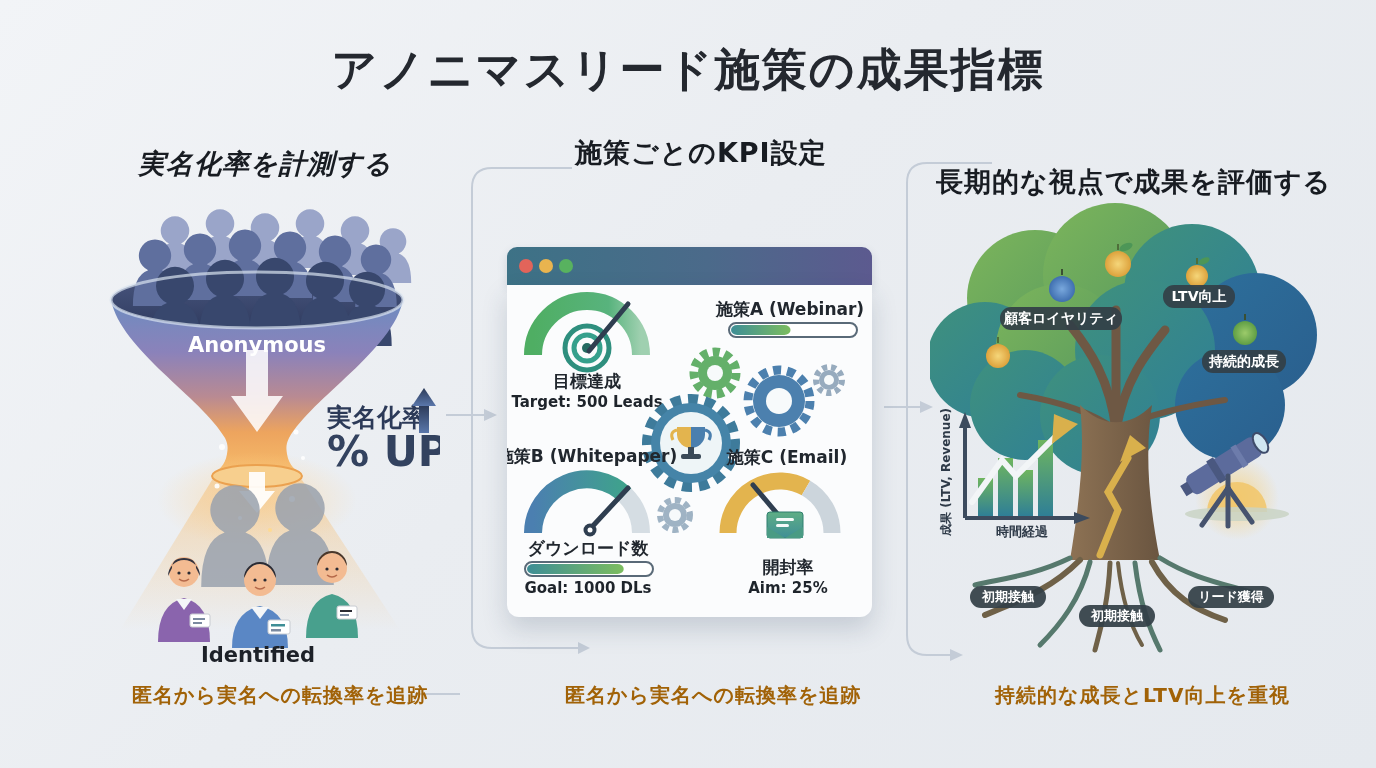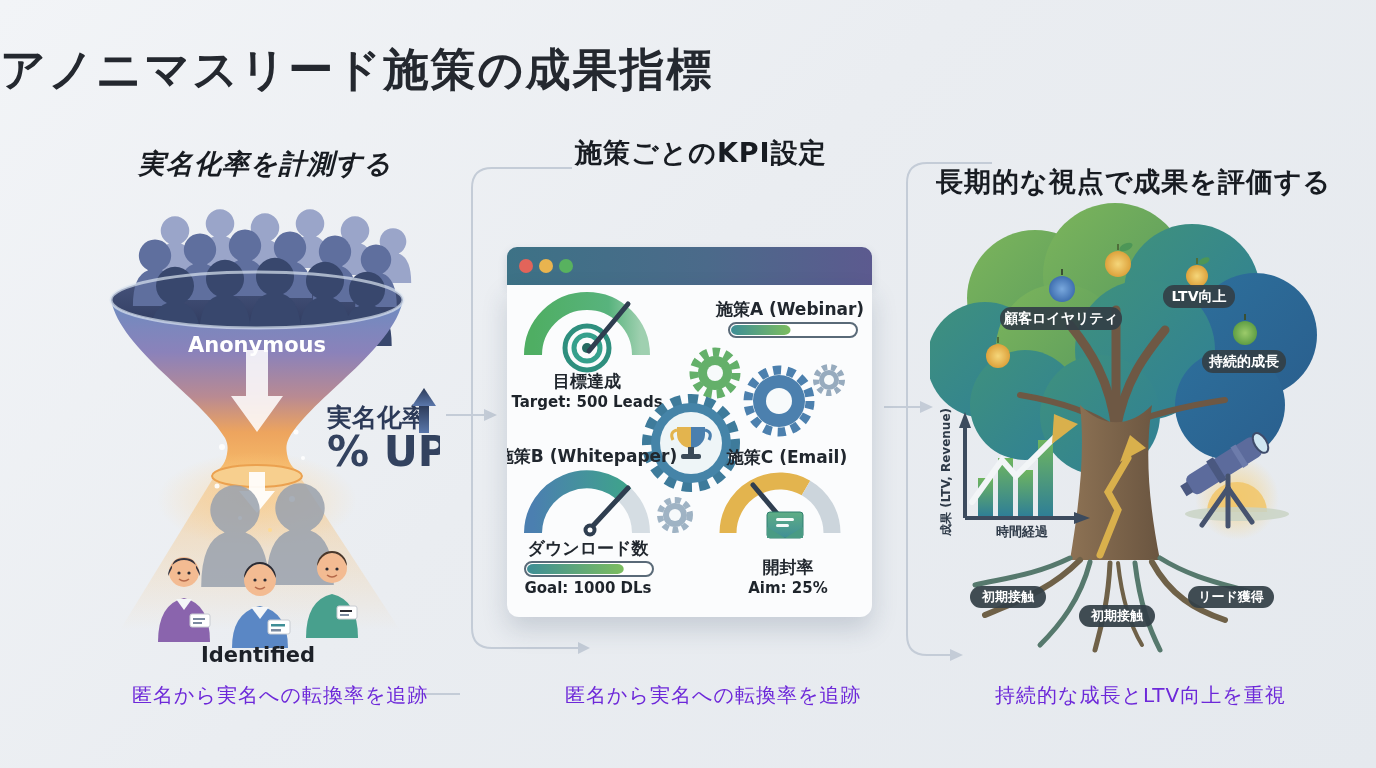--- a/index.html
+++ b/index.html
@@ -3,31 +3,31 @@
 <meta charset="utf-8">
 <style>
   html,body{margin:0;padding:0;}
   body{
     width:1376px;height:768px;overflow:hidden;position:relative;
     font-family:"DejaVu Sans","Liberation Sans",sans-serif;
     background:linear-gradient(135deg,#f2f4f7 0%,#eaedf1 45%,#e5e9ee 100%);
   }
   .layer{position:absolute;left:0;top:0;}
   h1.title{
-    position:absolute;left:0;right:0;top:40px;margin:0;text-align:left;
+    position:absolute;left:0;right:0;top:40px;margin:0;text-align:center;
     font-size:45px;font-weight:800;color:#24282f;letter-spacing:2px;
   }
   h2.panel-heading{
     position:absolute;margin:0;font-size:27px;font-weight:800;color:#181c22;letter-spacing:1px;
   }
   #heading-left{left:138px;top:146px;font-style:italic;}
   #heading-middle{left:575px;top:135px;}
   #heading-right{left:936px;top:164px;}
   .caption{
-    position:absolute;font-size:20px;font-weight:400;color:#6d28d9;letter-spacing:1px;
+    position:absolute;font-size:20px;font-weight:700;color:#a16207;letter-spacing:1px;
   }
   #caption-left{left:132px;top:682px;}
   #caption-middle{left:565px;top:682px;}
   #caption-right{left:995px;top:682px;text-align:center;}
   
   .browser-bar{
     position:absolute;left:507px;top:247px;width:365px;height:38px;
     border-radius:10px 10px 0 0;
     background:linear-gradient(90deg,#3d7286 0%,#4b6a8a 55%,#5c5a8f 100%);
     box-shadow:0 4px 10px rgba(40,60,90,.15);

